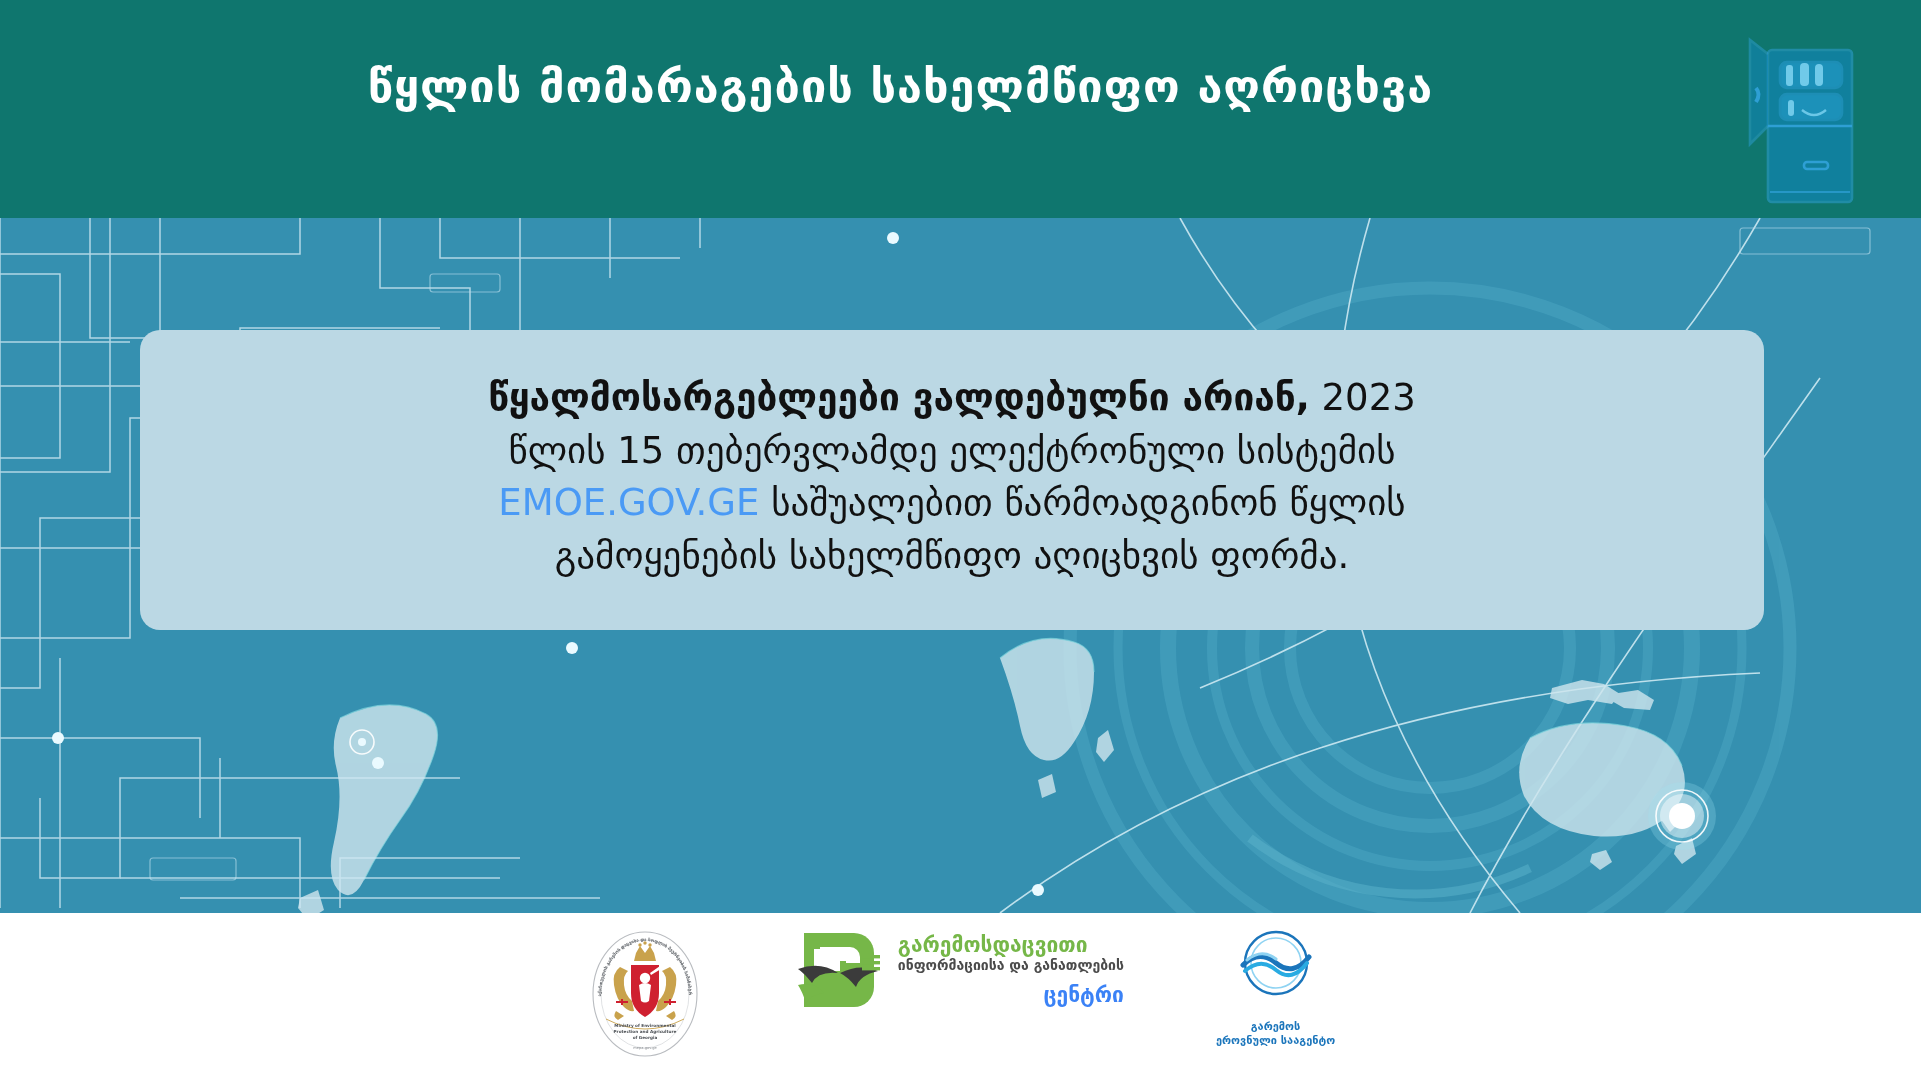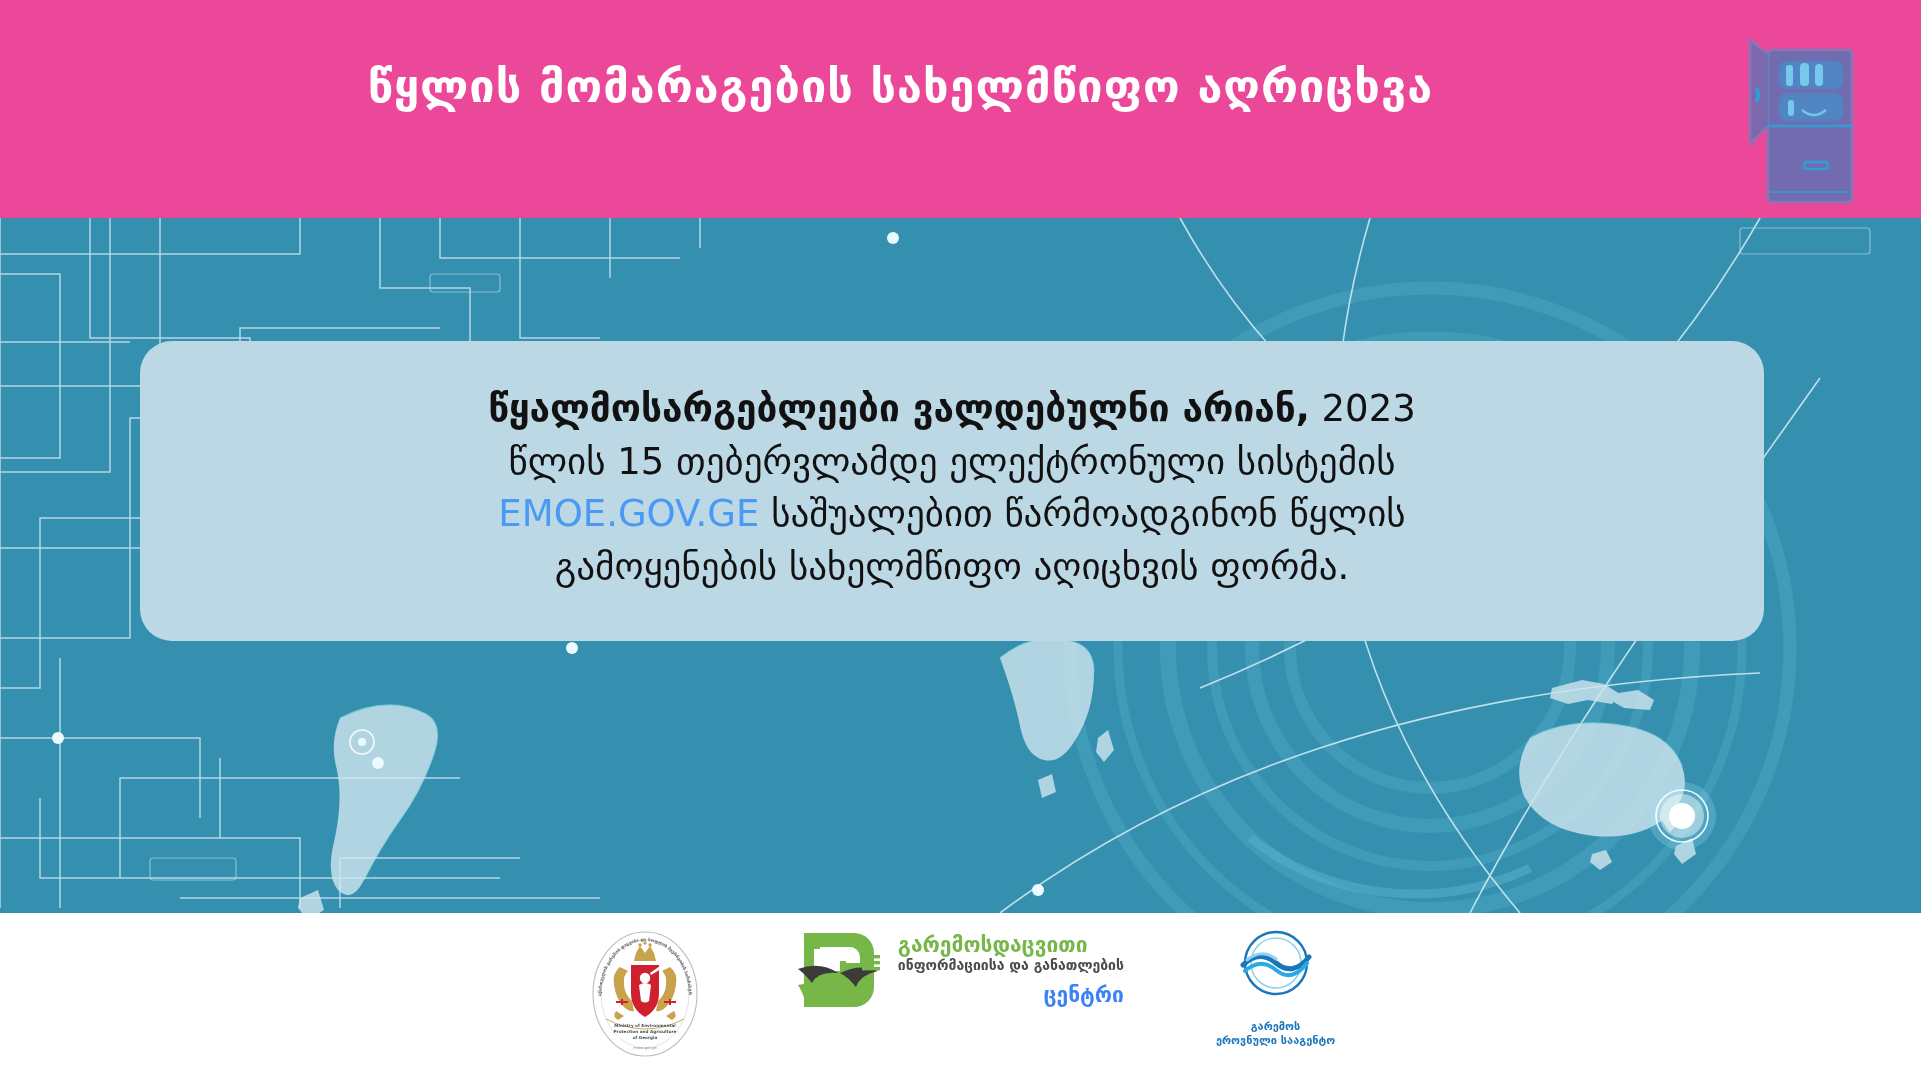--- a/index.html
+++ b/index.html
@@ -12,21 +12,21 @@
   #poster {
     position: relative;
     width: 1921px; height: 1081px;
     background: #ffffff;
   }
 
   
   .header {
     position: absolute; left: 0; top: 0;
     width: 1921px; height: 218px;
-    background: #ec4899;
+    background: #0f766e;
     overflow: hidden;
   }
   .header-title {
     position: absolute;
     left: 0; right: 0; top: 60px;
     text-align: center;
     color: #ffffff;
     font-size: 45px;
     font-weight: bold;
     letter-spacing: 1px;
@@ -45,24 +45,24 @@
     position: absolute; left: 0; top: 218px;
     width: 1921px; height: 695px;
     background: #3590b0;
     overflow: hidden;
   }
   .bg-svg { position: absolute; left: 0; top: 0; width: 1921px; height: 695px; }
 
   
   .card {
     position: absolute;
-    left: 140px; top: 123px;
+    left: 140px; top: 112px;
     width: 1624px; height: 300px;
     background: #bbd8e4;
-    border-radius: 32px;
+    border-radius: 20px;
     z-index: 6;
   }
   .card-text {
     position: absolute;
     left: 50px; right: 50px; top: 42px;
     text-align: center;
     color: #111111;
     font-size: 37px;
     line-height: 1.42;
   }

